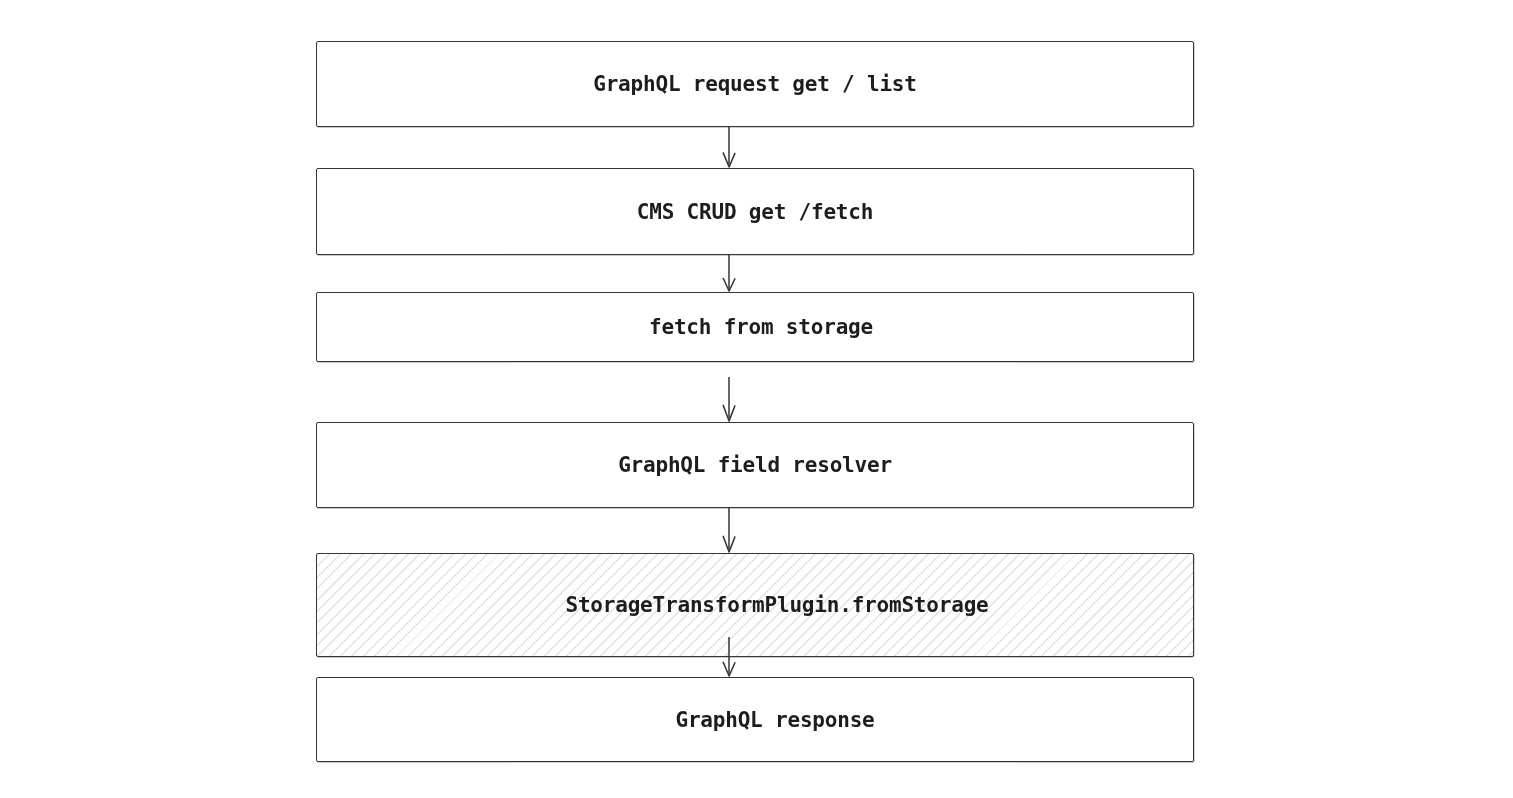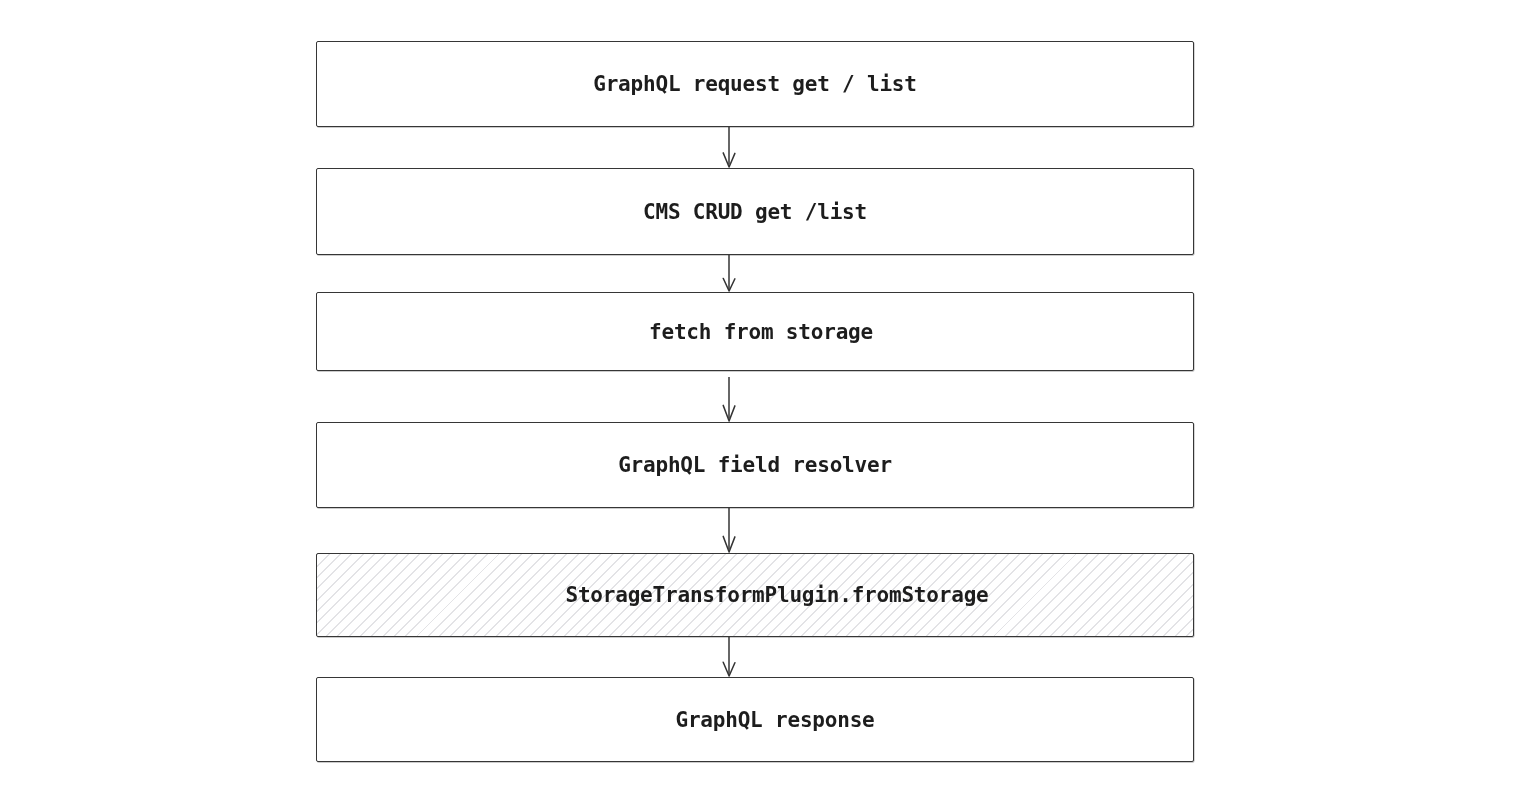--- a/index.html
+++ b/index.html
@@ -30,23 +30,23 @@
   }
   .node-label {
     font-size: 21px;
     font-weight: 600;
     color: #1d1d1d;
     letter-spacing: -0.2px;
     white-space: pre;
   }
   .n0 { top: 41px;  height: 86px; }
   .n1 { top: 168px; height: 87px; }
-  .n2 { top: 292px; height: 79px; padding-left: 12px; }
+  .n2 { top: 292px; height: 70px; padding-left: 12px; }
   .n3 { top: 422px; height: 86px; justify-content: center; }
-  .n4 { top: 553px; height: 84px; padding-left: 44px; }
+  .n4 { top: 553px; height: 104px; padding-left: 44px; }
   .n5 { top: 677px; height: 85px; padding-left: 40px; }
   .hatched {
     background-color: #ffffff;
     background-image: repeating-linear-gradient(
       135deg,
       #e3e3e6 0px,
       #e3e3e6 1.4px,
       transparent 1.4px,
       transparent 8px
     );
@@ -77,21 +77,21 @@
   <div class="node n0">
     <span class="node-label">GraphQL request get / list</span>
   </div>
 
   <svg class="arrow a0" viewBox="0 0 18 42" preserveAspectRatio="none" aria-hidden="true">
     <path d="M9 0 L9 38"></path>
     <path d="M3.2 26.5 L9.1 41 M14.9 27 L9.1 41"></path>
   </svg>
 
   <div class="node n1">
-    <span class="node-label">CMS CRUD get /list</span>
+    <span class="node-label">CMS CRUD get /fetch</span>
   </div>
 
   <svg class="arrow a1" viewBox="0 0 18 42" preserveAspectRatio="none" aria-hidden="true">
     <path d="M9 0 L9 38"></path>
     <path d="M3.2 26.5 L9.1 41 M14.9 27 L9.1 41"></path>
   </svg>
 
   <div class="node n2">
     <span class="node-label">fetch from storage</span>
   </div>

